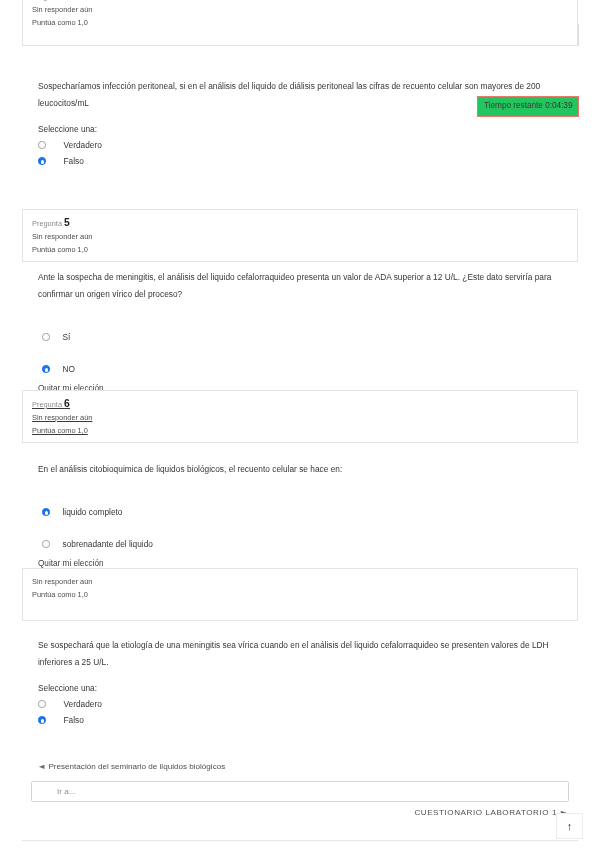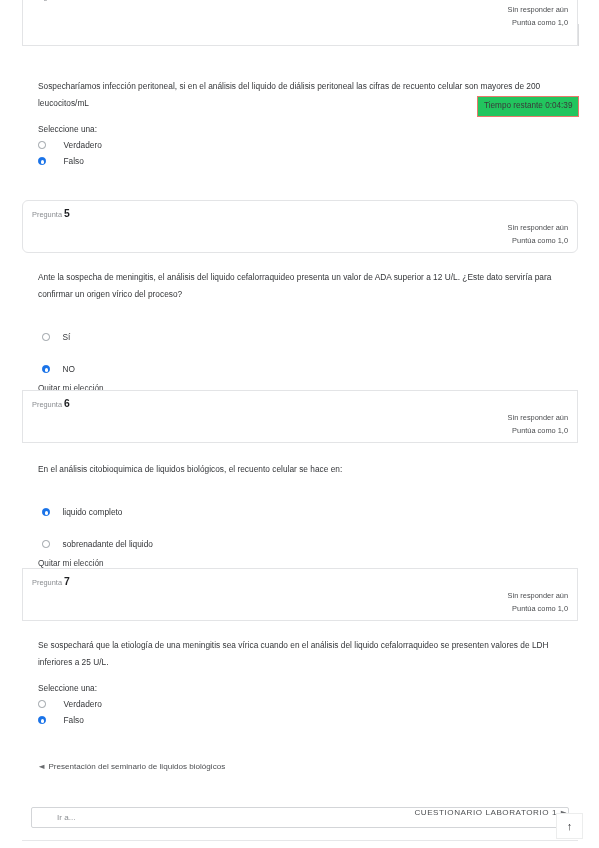--- a/index.html
+++ b/index.html
@@ -36,21 +36,20 @@
     font-size: 10.4px;
     font-weight: bold;
     letter-spacing: .2px;
   }
   .qbox .qstate,
   .qbox .qgrade {
     color: #4b4d50;
     font-size: 7.4px;
     line-height: 12.5px;
     white-space: nowrap;
-    text-align: right;
   }
 
   
   .qcontent { position: absolute; left: 38px; width: 530px; }
   .qtext {
     font-size: 8.3px;
     line-height: 17px;
     color: #333538;
     letter-spacing: .02px;
   }
@@ -140,21 +139,20 @@
     left: 31px; width: 538px; height: 21px;
     border: 1px solid #d3d5d8;
     border-radius: 2px;
     background: #fff;
     display: flex;
     align-items: center;
     padding-left: 25px;
     color: #8b8e92;
     font-size: 8.1px;
     cursor: pointer;
-    margin-top: 26px;
   }
   .nav-next {
     position: absolute;
     right: 31px;
     font-size: 8.1px;
     letter-spacing: .55px;
     color: #4d4f52;
     white-space: nowrap;
     cursor: pointer;
   }
@@ -208,21 +206,21 @@
     <span class="otext">Verdadero</span>
   </div>
   <div class="opt tight">
     <span class="radio checked"></span>
     <span class="otext">Falso</span>
   </div>
 </div>
 
 <div class="timer" style="left:477px; top:96px;">Tiempo restante 0:04:39</div>
 
-<div class="qbox" style="top:200px; height:53px;border-radius:6px;">
+<div class="qbox" style="top:209px; height:53px;">
   <div class="qnum">
     <span>Pregunta</span>
     <b>5</b>
   </div>
   <div class="qstate">Sin responder aún</div>
   <div class="qgrade">Puntúa como 1,0</div>
 </div>
 
 <div class="qcontent" style="top:269px;">
   <div class="qtext">Ante la sospecha de meningitis, el análisis del liquido cefalorraquideo presenta un valor de ADA superior a 12 U/L. ¿Este dato serviría para confirmar un origen vírico del proceso?</div>
@@ -231,21 +229,21 @@
     <span class="radio"></span>
     <span class="otext">Sí</span>
   </div>
   <div class="opt loose">
     <span class="radio checked"></span>
     <span class="otext">NO</span>
   </div>
   <div class="clear-link">Quitar mi elección</div>
 </div>
 
-<div class="qbox" style="top:390px; height:53px;">
+<div class="qbox" style="top:390px; height:53px;text-decoration:underline;">
   <div class="qnum">
     <span>Pregunta</span>
     <b>6</b>
   </div>
   <div class="qstate">Sin responder aún</div>
   <div class="qgrade">Puntúa como 1,0</div>
 </div>
 
 <div class="qcontent" style="top:461px;">
   <div class="qtext">En el análisis citobioquimica de liquidos biológicos, el recuento celular se hace en:</div>
@@ -255,24 +253,20 @@
     <span class="otext">liquido completo</span>
   </div>
   <div class="opt loose">
     <span class="radio"></span>
     <span class="otext">sobrenadante del liquido</span>
   </div>
   <div class="clear-link">Quitar mi elección</div>
 </div>
 
 <div class="qbox" style="top:568px; height:53px;">
-  <div class="qnum">
-    <span>Pregunta</span>
-    <b>7</b>
-  </div>
   <div class="qstate">Sin responder aún</div>
   <div class="qgrade">Puntúa como 1,0</div>
 </div>
 
 <div class="qcontent" style="top:637px;">
   <div class="qtext">Se sospechará que la etiología de una meningitis sea vírica cuando en el análisis del liquido cefalorraquideo se presenten valores de LDH inferiores a 25 U/L.</div>
   <div class="sel-label">Seleccione una:</div>
   <div class="opt tight">
     <span class="radio"></span>
     <span class="otext">Verdadero</span>

